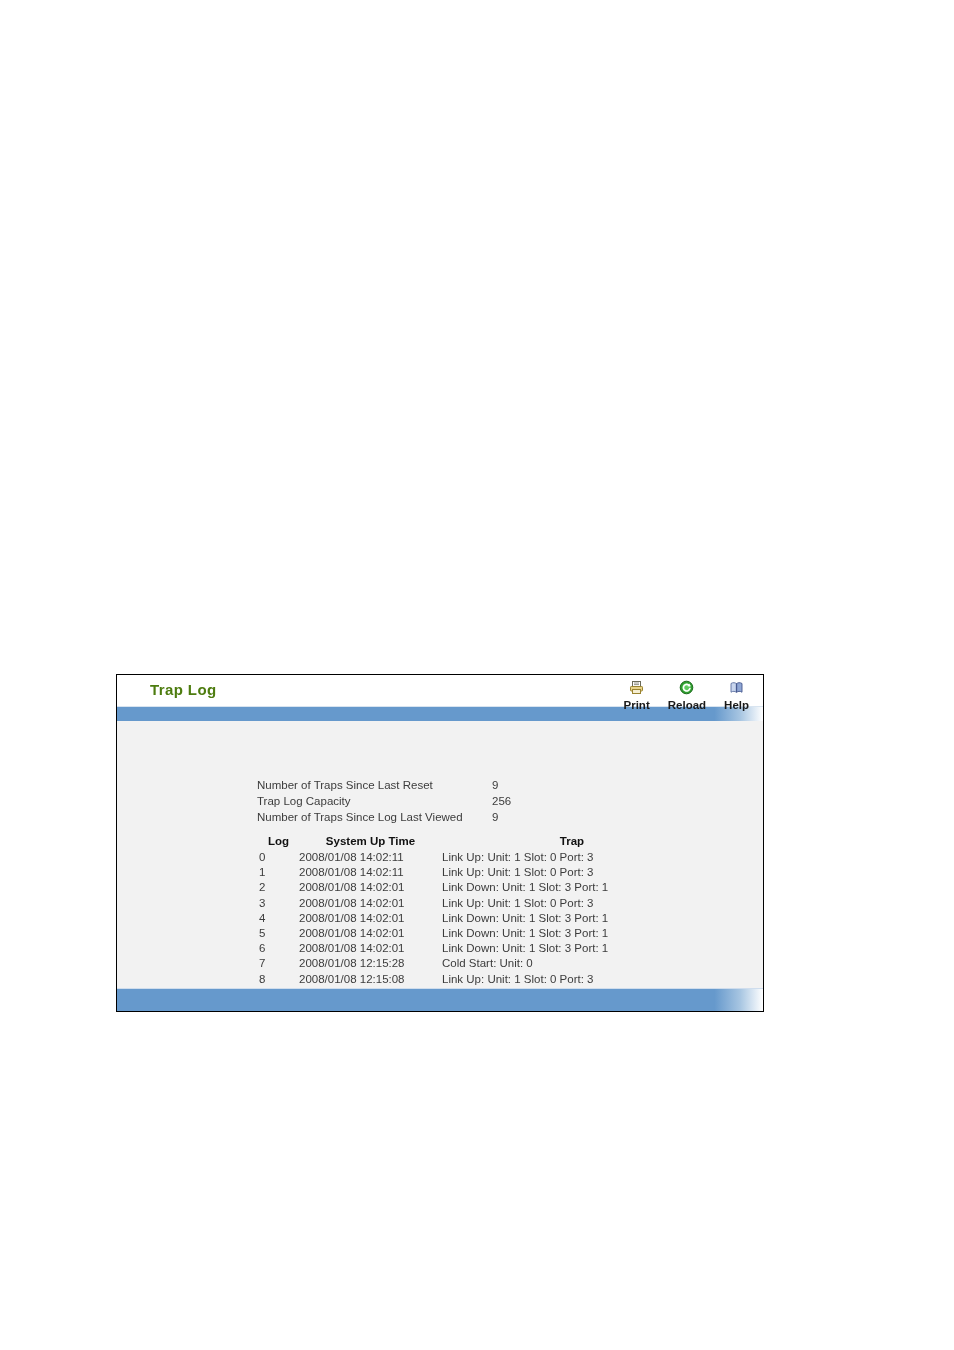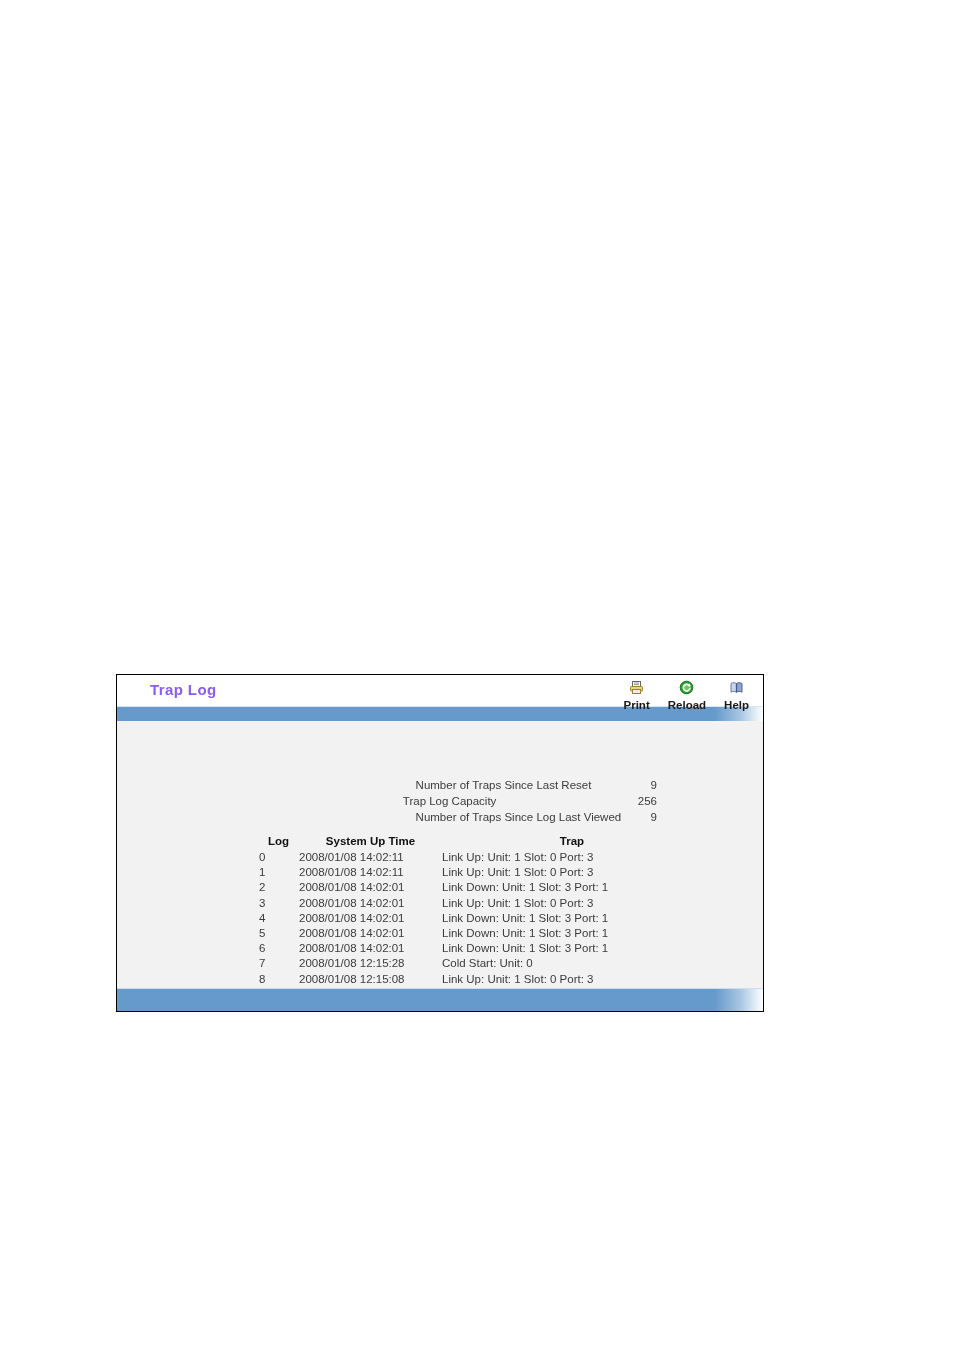--- a/index.html
+++ b/index.html
@@ -34,21 +34,21 @@
     height: 31px;
     background: #ffffff;
     box-sizing: border-box;
   }
   .title-text {
     position: absolute;
     left: 33px;
     top: 6px;
     font-size: 15px;
     font-weight: bold;
-    color: #8b5cf6;
+    color: #4d7c0f;
     letter-spacing: 0.4px;
     white-space: nowrap;
   }
   .toolbar {
     position: absolute;
     right: 14px;
     top: 5px;
     display: flex;
     align-items: center;
     gap: 18px;
@@ -105,21 +105,20 @@
   .summary {
     position: absolute;
     left: 140px;
     top: 56px;
     width: 400px;
   }
   .summary-row {
     display: flex;
     height: 16px;
     align-items: center;
-    justify-content: flex-end;
   }
   .summary-label {
     width: 235px;
     font-size: 11.5px;
     color: #3c3c3c;
     white-space: nowrap;
   }
   .summary-value {
     font-size: 11.5px;
     color: #3c3c3c;

